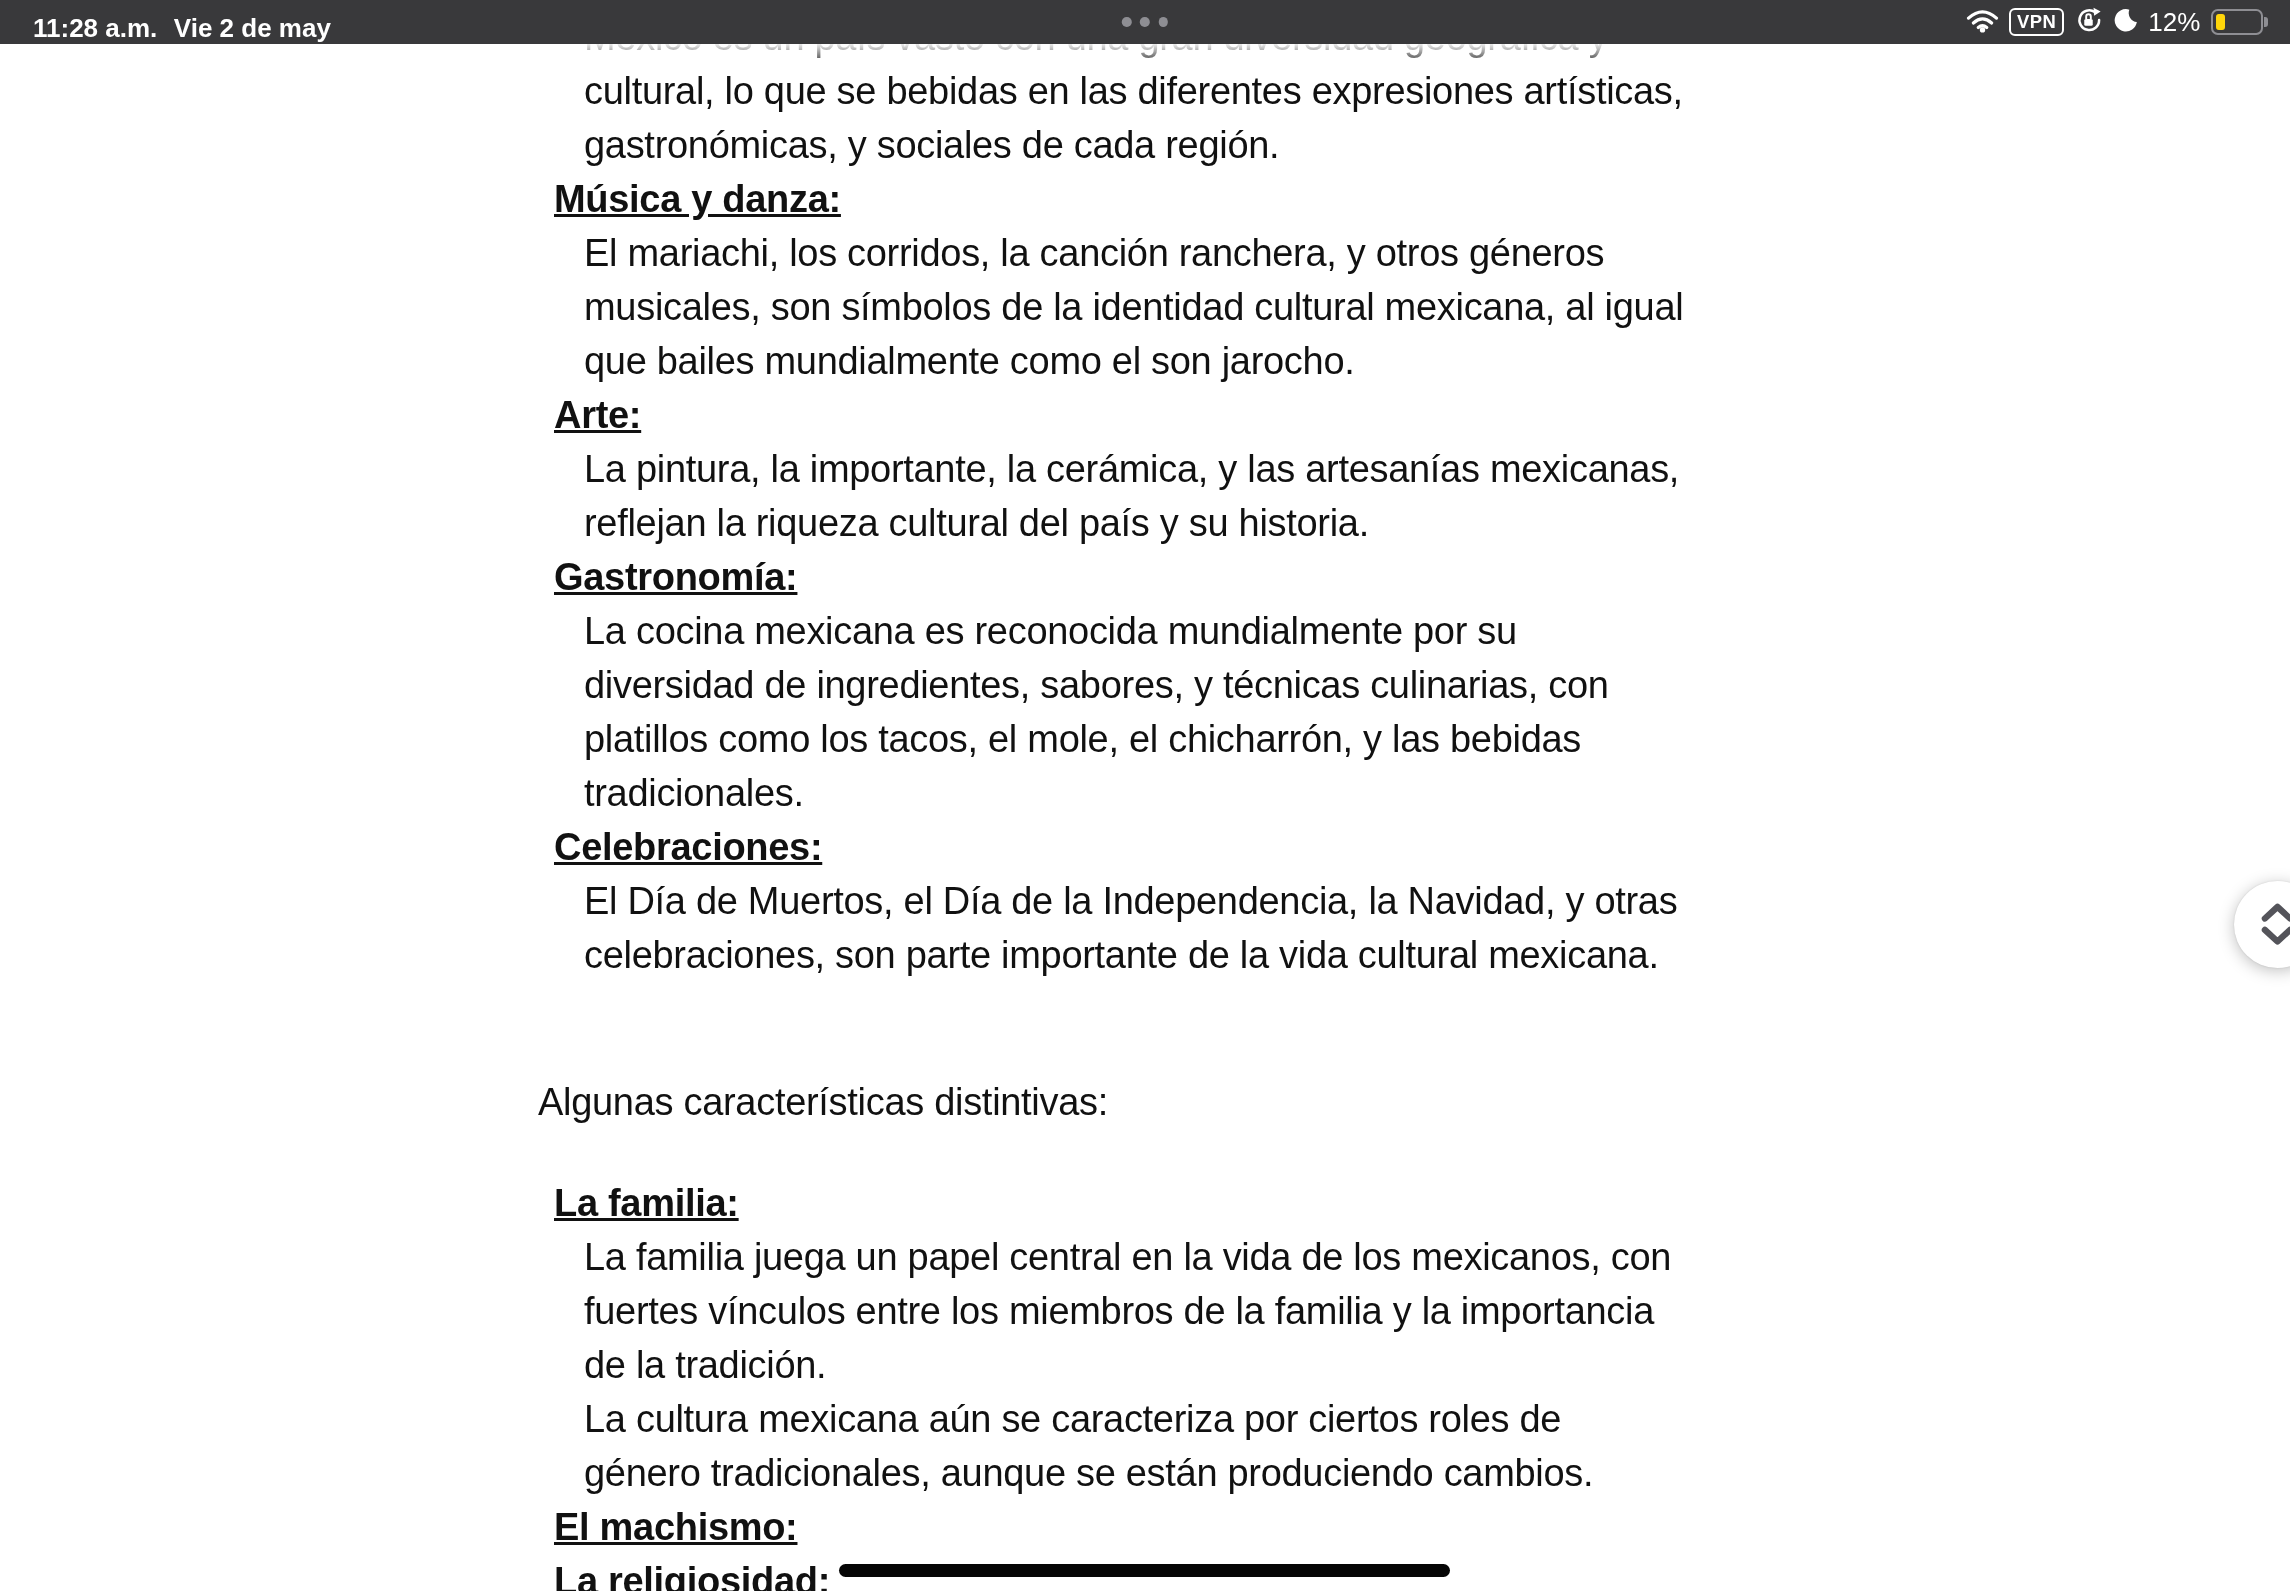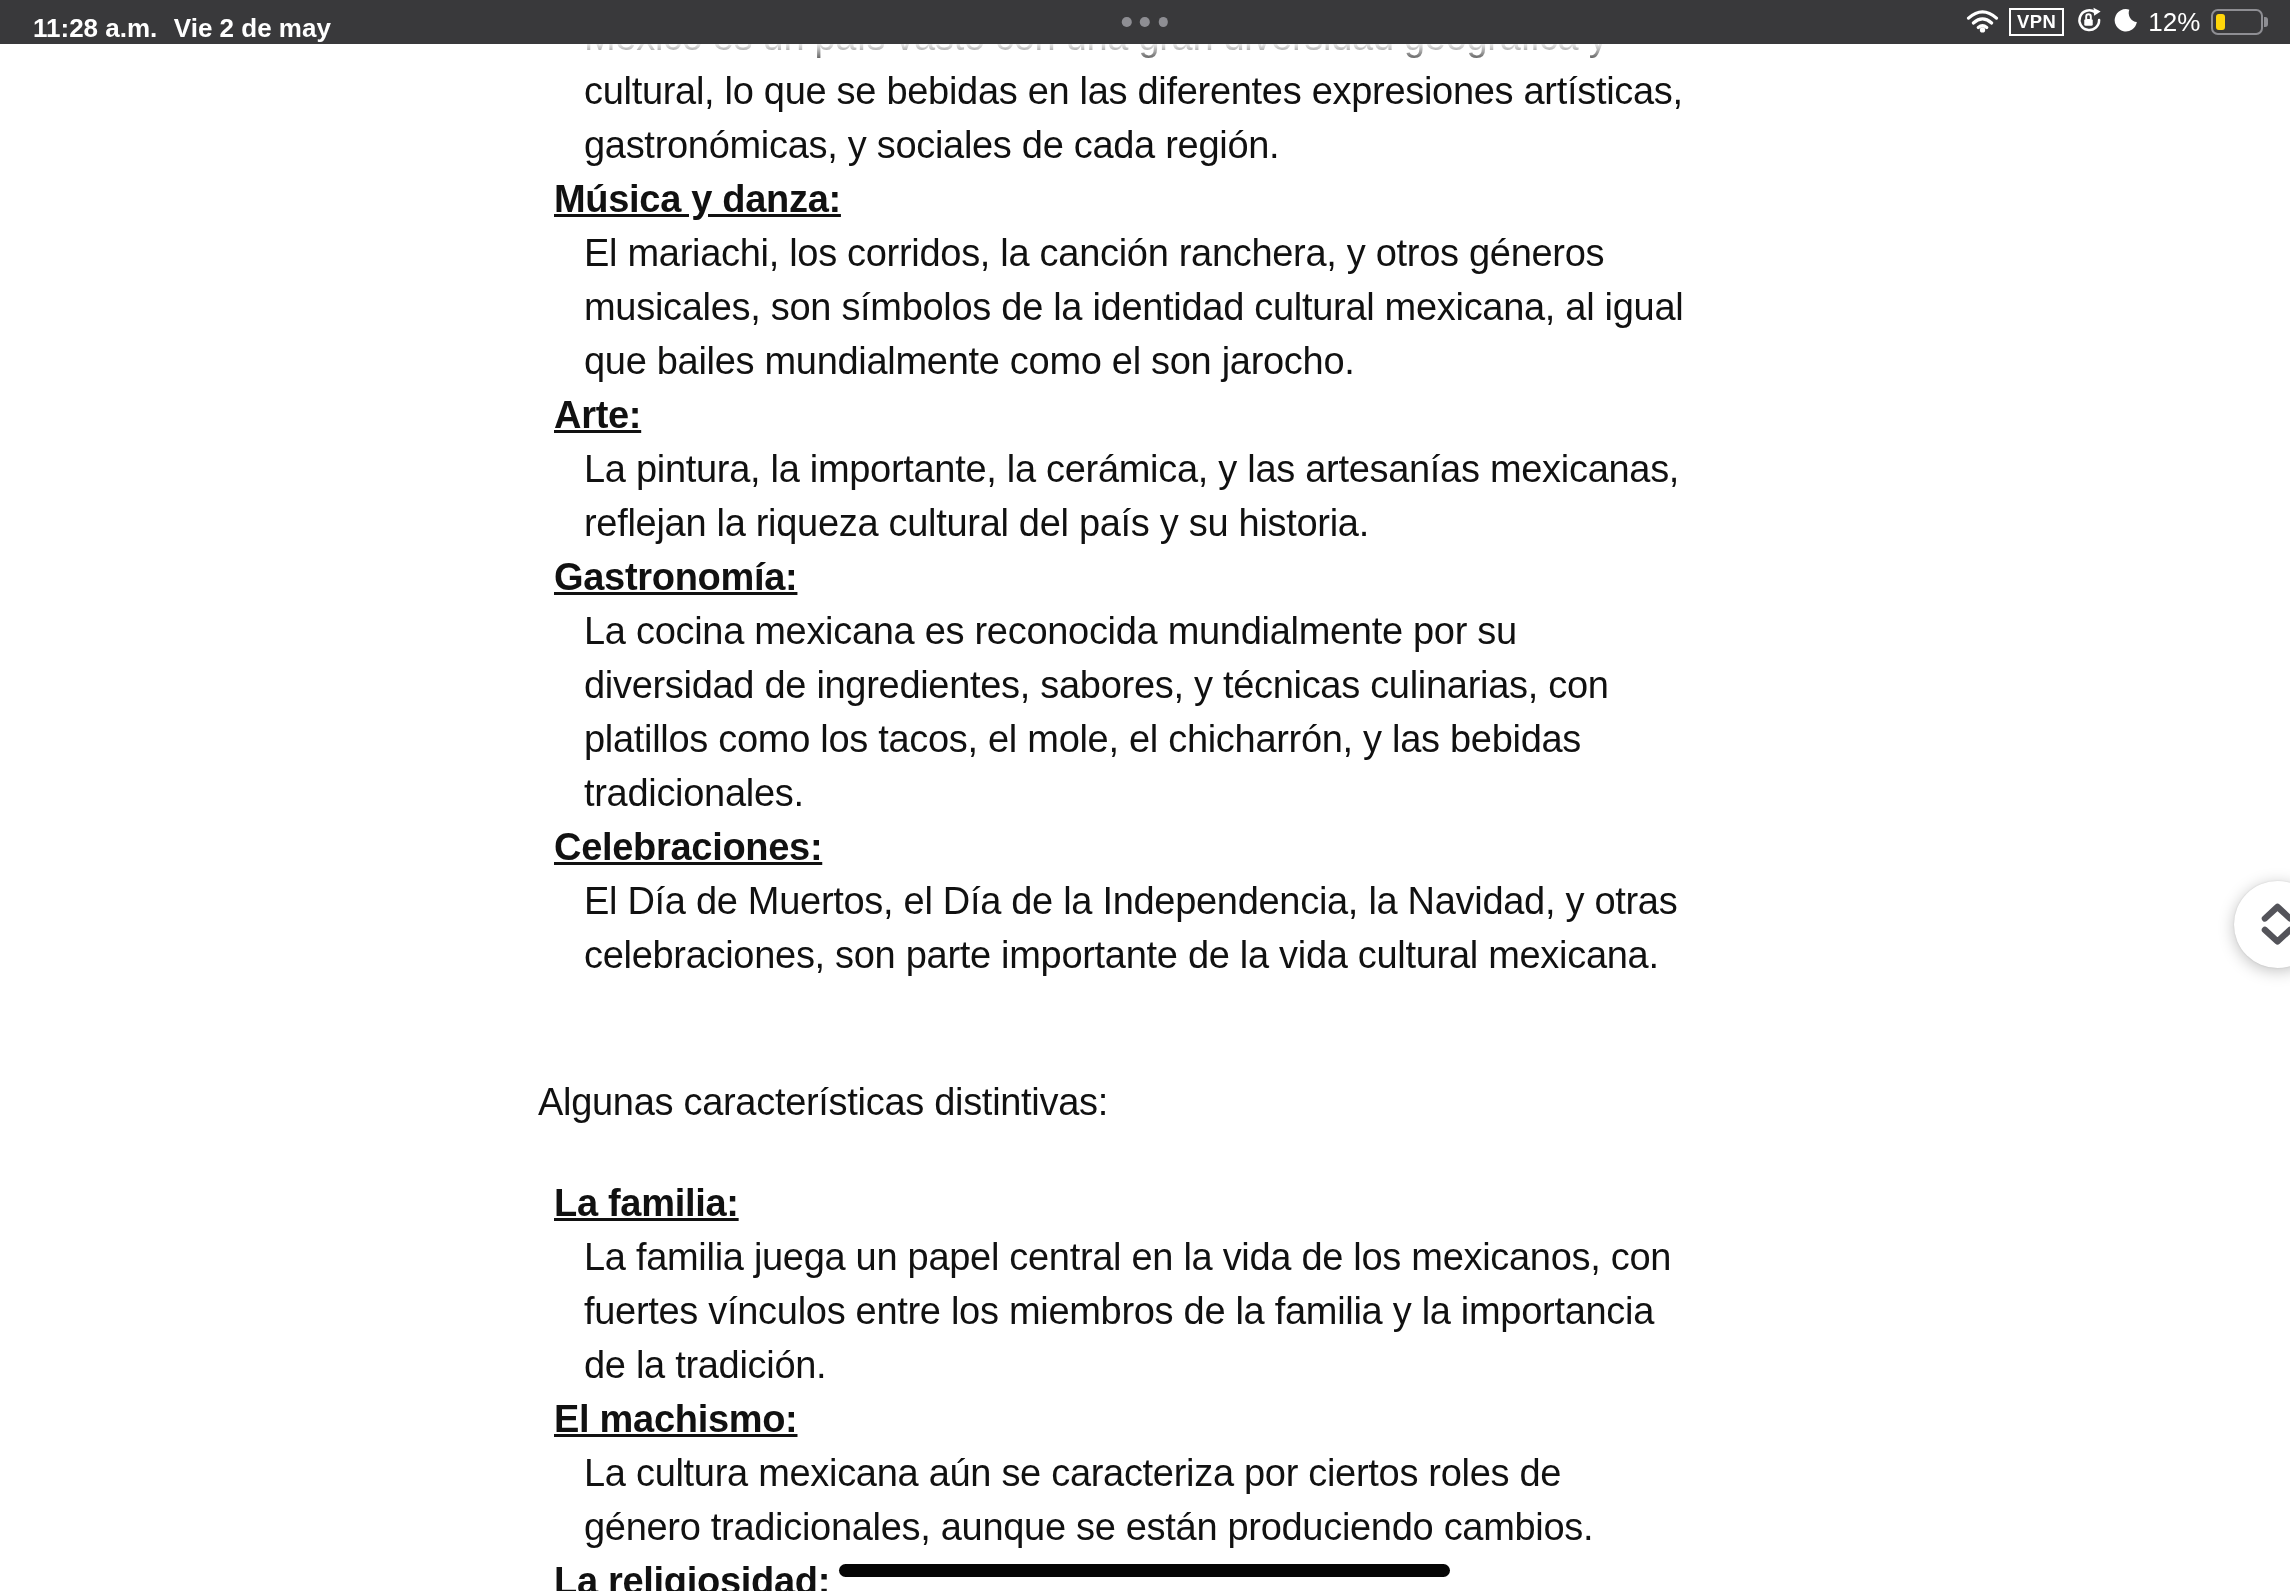--- a/index.html
+++ b/index.html
@@ -30,21 +30,21 @@
   .statusbar{
     position:absolute;top:0;left:0;right:0;height:44px;z-index:10;
     background:#39393B;color:#fff;display:flex;align-items:center;
   }
   .sb-left{position:absolute;left:33px;top:0;height:44px;display:flex;align-items:flex-end;gap:16.5px;}
   .sb-time,.sb-date{font-size:26px;font-weight:600;letter-spacing:0;}
   .sb-center{position:absolute;left:50%;top:0;height:44px;transform:translateX(-50%);
     display:flex;align-items:center;gap:8.7px;}
   .dot{width:9.7px;height:9.7px;border-radius:50%;background:#8E8E93;}
   .sb-right{position:absolute;right:27px;top:0;height:44px;display:flex;align-items:center;gap:10.7px;}
-  .vpn-badge{border:2.4px solid #fff;border-radius:0;padding:0 5.8px;height:24px;
+  .vpn-badge{border:2.4px solid #fff;border-radius:6px;padding:0 5.8px;height:24px;
     display:flex;align-items:center;font-size:18.4px;font-weight:700;letter-spacing:0.5px;}
   .sb-batt-text{font-size:26px;font-weight:400;}
   .battery{position:relative;width:48px;height:22px;border:2.4px solid #8E8E93;border-radius:6.8px;}
   .battery-fill{position:absolute;left:2.9px;top:2.9px;bottom:2.9px;width:8.7px;border-radius:2.9px;background:#FFD60A;}
   .battery-cap{position:absolute;right:-6.8px;top:6.3px;width:3.9px;height:9.7px;background:#8E8E93;border-radius:0 2.9px 2.9px 0;}
 
   
   .scroll-widget{
     position:absolute;left:2234px;top:881px;width:87px;height:87px;border-radius:50%;
     background:#fff;box-shadow:0 2.9px 15.5px rgba(0,0,0,.25), 0 0 1.9px rgba(0,0,0,.12);
@@ -106,25 +106,25 @@
       </div>
       <div class="block">
         <div class="line heading">La familia:</div>
       </div>
       <div class="block">
         <div class="line body">La familia juega un papel central en la vida de los mexicanos, con</div>
         <div class="line body">fuertes vínculos entre los miembros de la familia y la importancia</div>
         <div class="line body">de la tradición.</div>
       </div>
       <div class="block">
-        <div class="line heading">El machismo:</div>
+        <div class="line body">La cultura mexicana aún se caracteriza por ciertos roles de</div>
+        <div class="line body">género tradicionales, aunque se están produciendo cambios.</div>
       </div>
       <div class="block">
-        <div class="line body">La cultura mexicana aún se caracteriza por ciertos roles de</div>
-        <div class="line body">género tradicionales, aunque se están produciendo cambios.</div>
+        <div class="line heading">El machismo:</div>
       </div>
       <div class="block">
         <div class="line heading">La religiosidad:</div>
       </div>
     </div>
 
   <div class="top-fade"></div>
 
   <div class="statusbar">
     <div class="sb-left">

